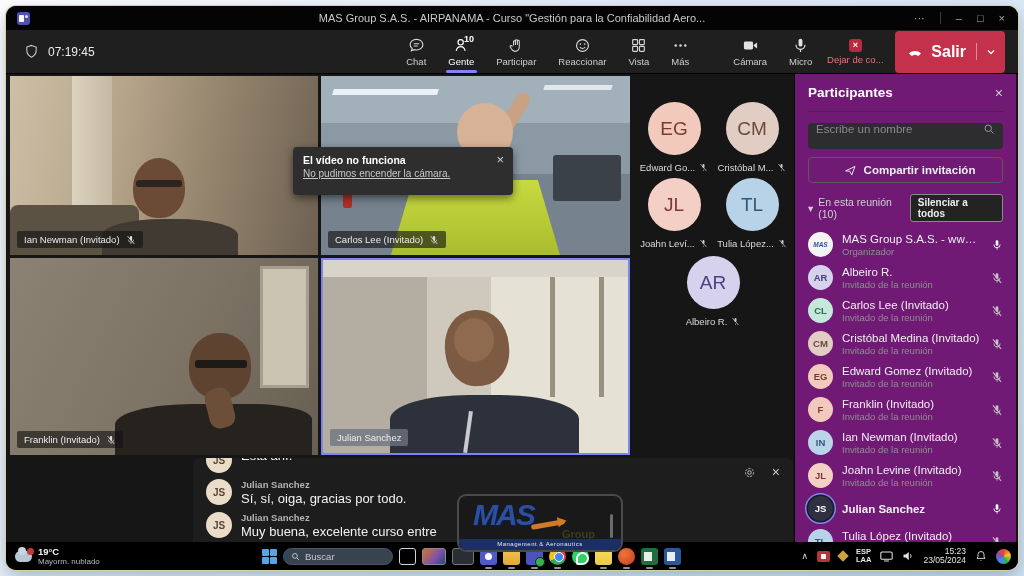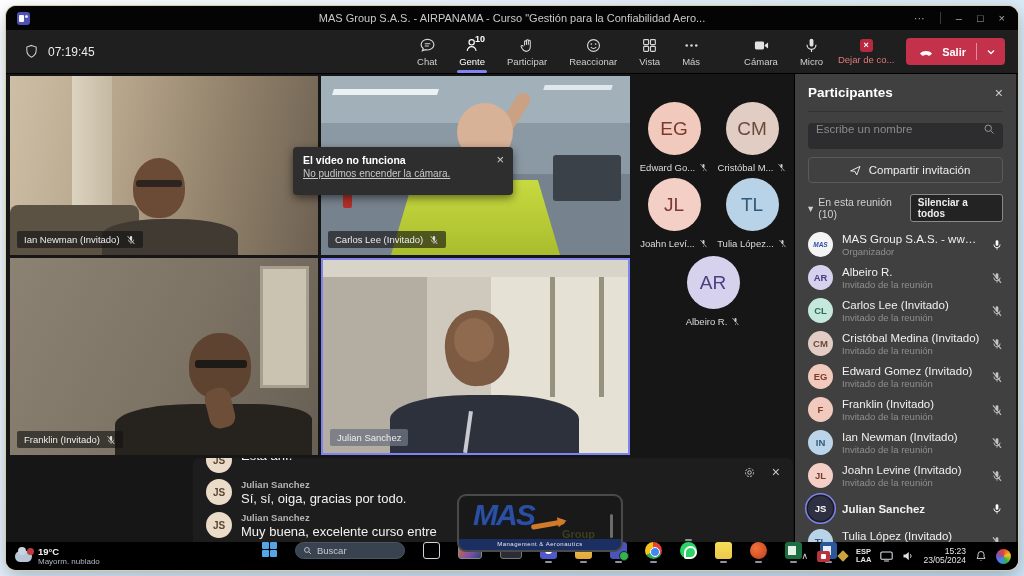--- a/index.html
+++ b/index.html
@@ -33,22 +33,22 @@
   .tb-btn svg { display:block; }
   .tb-btn.active { color:#fff; }
   .tb-btn.active::after { content:""; position:absolute; bottom:1px; left:18%; width:64%; height:3px;
     background:#7f85f5; border-radius:2px; }
   .tb-badge { position:absolute; top:4px; left:56%; font-size:9px; font-weight:bold; color:#fff; }
   .devices { display:flex; margin-left:22px; }
   .tb-btn.red-label { color:#e07a7a; max-width:64px; }
   .red-label .lbl { overflow:hidden; white-space:nowrap; text-overflow:ellipsis; max-width:58px; }
   .leave-ic { width:13px; height:13px; background:#b8293f; border-radius:3px; color:#fff; font-size:9px;
     line-height:13px; text-align:center; font-weight:bold; }
-  .salir { display:flex; align-items:center; background:#c4314b; border-radius:4px; height:27px;
-    margin:0 13px 0 8px; color:#fff; font-size:11px; font-weight:bold; }
+  .salir { display:flex; align-items:center; background:#c4314b; border-radius:4px; height:42px;
+    margin:0 13px 0 8px; color:#fff; font-size:16px; font-weight:bold; }
   .salir .ph { padding:0 8px 0 12px; display:flex; }
   .salir .sep { width:1px; height:17px; background:rgba(255,255,255,.45); margin-left:10px; }
   .salir .chev { padding:0 9px; display:flex; }
   
   .content { position:absolute; left:0; top:68px; right:0; height:468px; background:#161616; }
   .tile { position:absolute; overflow:hidden; background:#333; }
   .tile-1 { left:4px; top:2px;   width:308px; height:179px; }
   .tile-2 { left:315px; top:2px; width:309px; height:179px; }
   .tile-3 { left:4px; top:184px; width:308px; height:197px; }
   .tile-4 { left:315px; top:184px; width:309px; height:197px; border:2px solid #7e84f2; }
@@ -117,32 +117,32 @@
   .wm-mas { position:absolute; left:14px; top:2px; font-size:30px; font-weight:bold; font-style:italic;
     color:#2d4fa0; letter-spacing:-2px; text-shadow:1px 1px 0 #0d1f45; }
   .wm-plane { position:absolute; left:72px; top:26px; width:34px; height:5px; background:#d07a2a;
     border-radius:3px; transform:rotate(-10deg); }
   .wm-plane::after { content:""; position:absolute; right:-2px; top:-3px; border-left:9px solid #d07a2a;
     border-top:5px solid transparent; border-bottom:5px solid transparent; }
   .wm-group { position:absolute; right:26px; top:32px; font-size:11px; font-weight:bold; color:#3b3f1e; }
   .wm-banner { position:absolute; left:0; right:0; bottom:0; height:11px; background:#1b2f63; color:#e8e8e8;
     font-size:6px; text-align:center; line-height:11px; letter-spacing:.5px; }
   
-  .panel { position:absolute; left:788px; top:68px; width:222px; height:468px; background:#404040;
+  .panel { position:absolute; left:788px; top:68px; width:222px; height:468px; background:#701a75;
     border-left:1px solid #000; padding:0 13px; z-index:10; }
   .panel-head { display:flex; align-items:center; height:38px; border-bottom:1px solid #333; }
   .panel-title { font-size:13.5px; font-weight:bold; color:#fff; }
   .panel-close { margin-left:auto; color:#cfcfcf; font-size:14px; }
   .p-search { margin-top:11px; height:26px; background:#2d2d30; border-radius:4px; display:flex;
     align-items:flex-start; padding:0 8px; }
   .p-search input { flex:1; background:transparent; border:none; outline:none; color:#ddd; font-size:11.5px;
     font-family:"Liberation Sans",sans-serif; }
   .p-search input::placeholder { color:#8a8a8a; }
   .share-btn { margin-top:8px; height:26px; border:1px solid #5a5a5a; border-radius:4px; display:flex;
-    align-items:center; justify-content:center; gap:7px; color:#ededed; font-size:11.5px; font-weight:normal;padding-left:8px; }
+    align-items:center; justify-content:center; gap:7px; color:#ededed; font-size:11.5px; font-weight:bold;padding-left:8px; }
   .section-row { margin-top:11px; display:flex; align-items:center; }
   .section-label { font-size:10.5px; color:#cfcfcf; display:flex; gap:5px; align-items:center; }
   .mute-all { margin-left:auto; border:1px solid #8a8a8a; border-radius:3px; padding:2px 7px;
     font-size:10px; font-weight:bold; color:#ededed; background:#232323; }
   .p-list { margin-top:6px; }
   .p-row { display:flex; align-items:center; height:33px; gap:9px; }
   .p-av { width:25px; height:25px; border-radius:50%; display:flex; align-items:center; justify-content:center;
     font-size:9.5px; font-weight:bold; flex:0 0 25px; }
   .p-av.org { background:#f4f4f4; color:#2d4fa0; font-size:6.5px; font-style:italic; }
   .p-av.ring { box-shadow:0 0 0 1.5px #1b1b1b, 0 0 0 3px #7f85f5; }
@@ -153,21 +153,21 @@
   .p-mic.on { color:#fff; }
   
   .taskbar { position:absolute; left:0; bottom:0; right:0; height:28px; background:#000000; z-index:25;
     display:flex; align-items:center; }
   .weather { display:flex; align-items:center; gap:6px; margin-left:9px; }
   .cloud { width:17px; height:11px; background:#b7c6d6; border-radius:6px; position:relative; }
   .cloud::before { content:""; position:absolute; left:3px; top:-4px; width:8px; height:8px; background:#c7d4e2; border-radius:50%; }
   .cloud::after { content:""; position:absolute; right:-2px; top:-3px; width:7px; height:7px; background:#c03a3a; border-radius:50%; }
   .w-temp { font-size:9.5px; font-weight:bold; color:#f0f0f0; line-height:10px; }
   .w-desc { font-size:8px; color:#aeb7c2; line-height:9px; }
-  .tb-center { position:absolute; left:256px; top:0; height:28px; display:flex; align-items:flex-start; gap:18px; }
+  .tb-center { position:absolute; left:256px; top:0; height:28px; display:flex; align-items:center; gap:6px; }
   .start { width:15px; height:15px; display:grid; grid-template-columns:7px 7px; grid-gap:1px; }
   .start span { width:7px; height:7px; background:#53a7e8; border-radius:1px; }
   .tb-search { width:110px; height:17px; background:#39434f; border:1px solid #4a5664; border-radius:9px;
     display:flex; align-items:center; padding:0 7px; gap:5px; }
   .tb-search input { flex:1; background:transparent; border:none; outline:none; color:#d5dbe2; font-size:9.5px;
     font-family:"Liberation Sans",sans-serif; width:70px; }
   .tb-search input::placeholder { color:#c2cad2; }
   .app { position:relative; width:17px; height:17px; border-radius:3px; }
   .app.open::after { content:""; position:absolute; left:5px; bottom:-4px; width:7px; height:2px; background:#8b93a0; border-radius:1px; }
   .thumb1 { background:linear-gradient(130deg,#d6771f,#7c4fb0 60%,#27496d); border:1px solid #8a8a8a; width:24px; }

